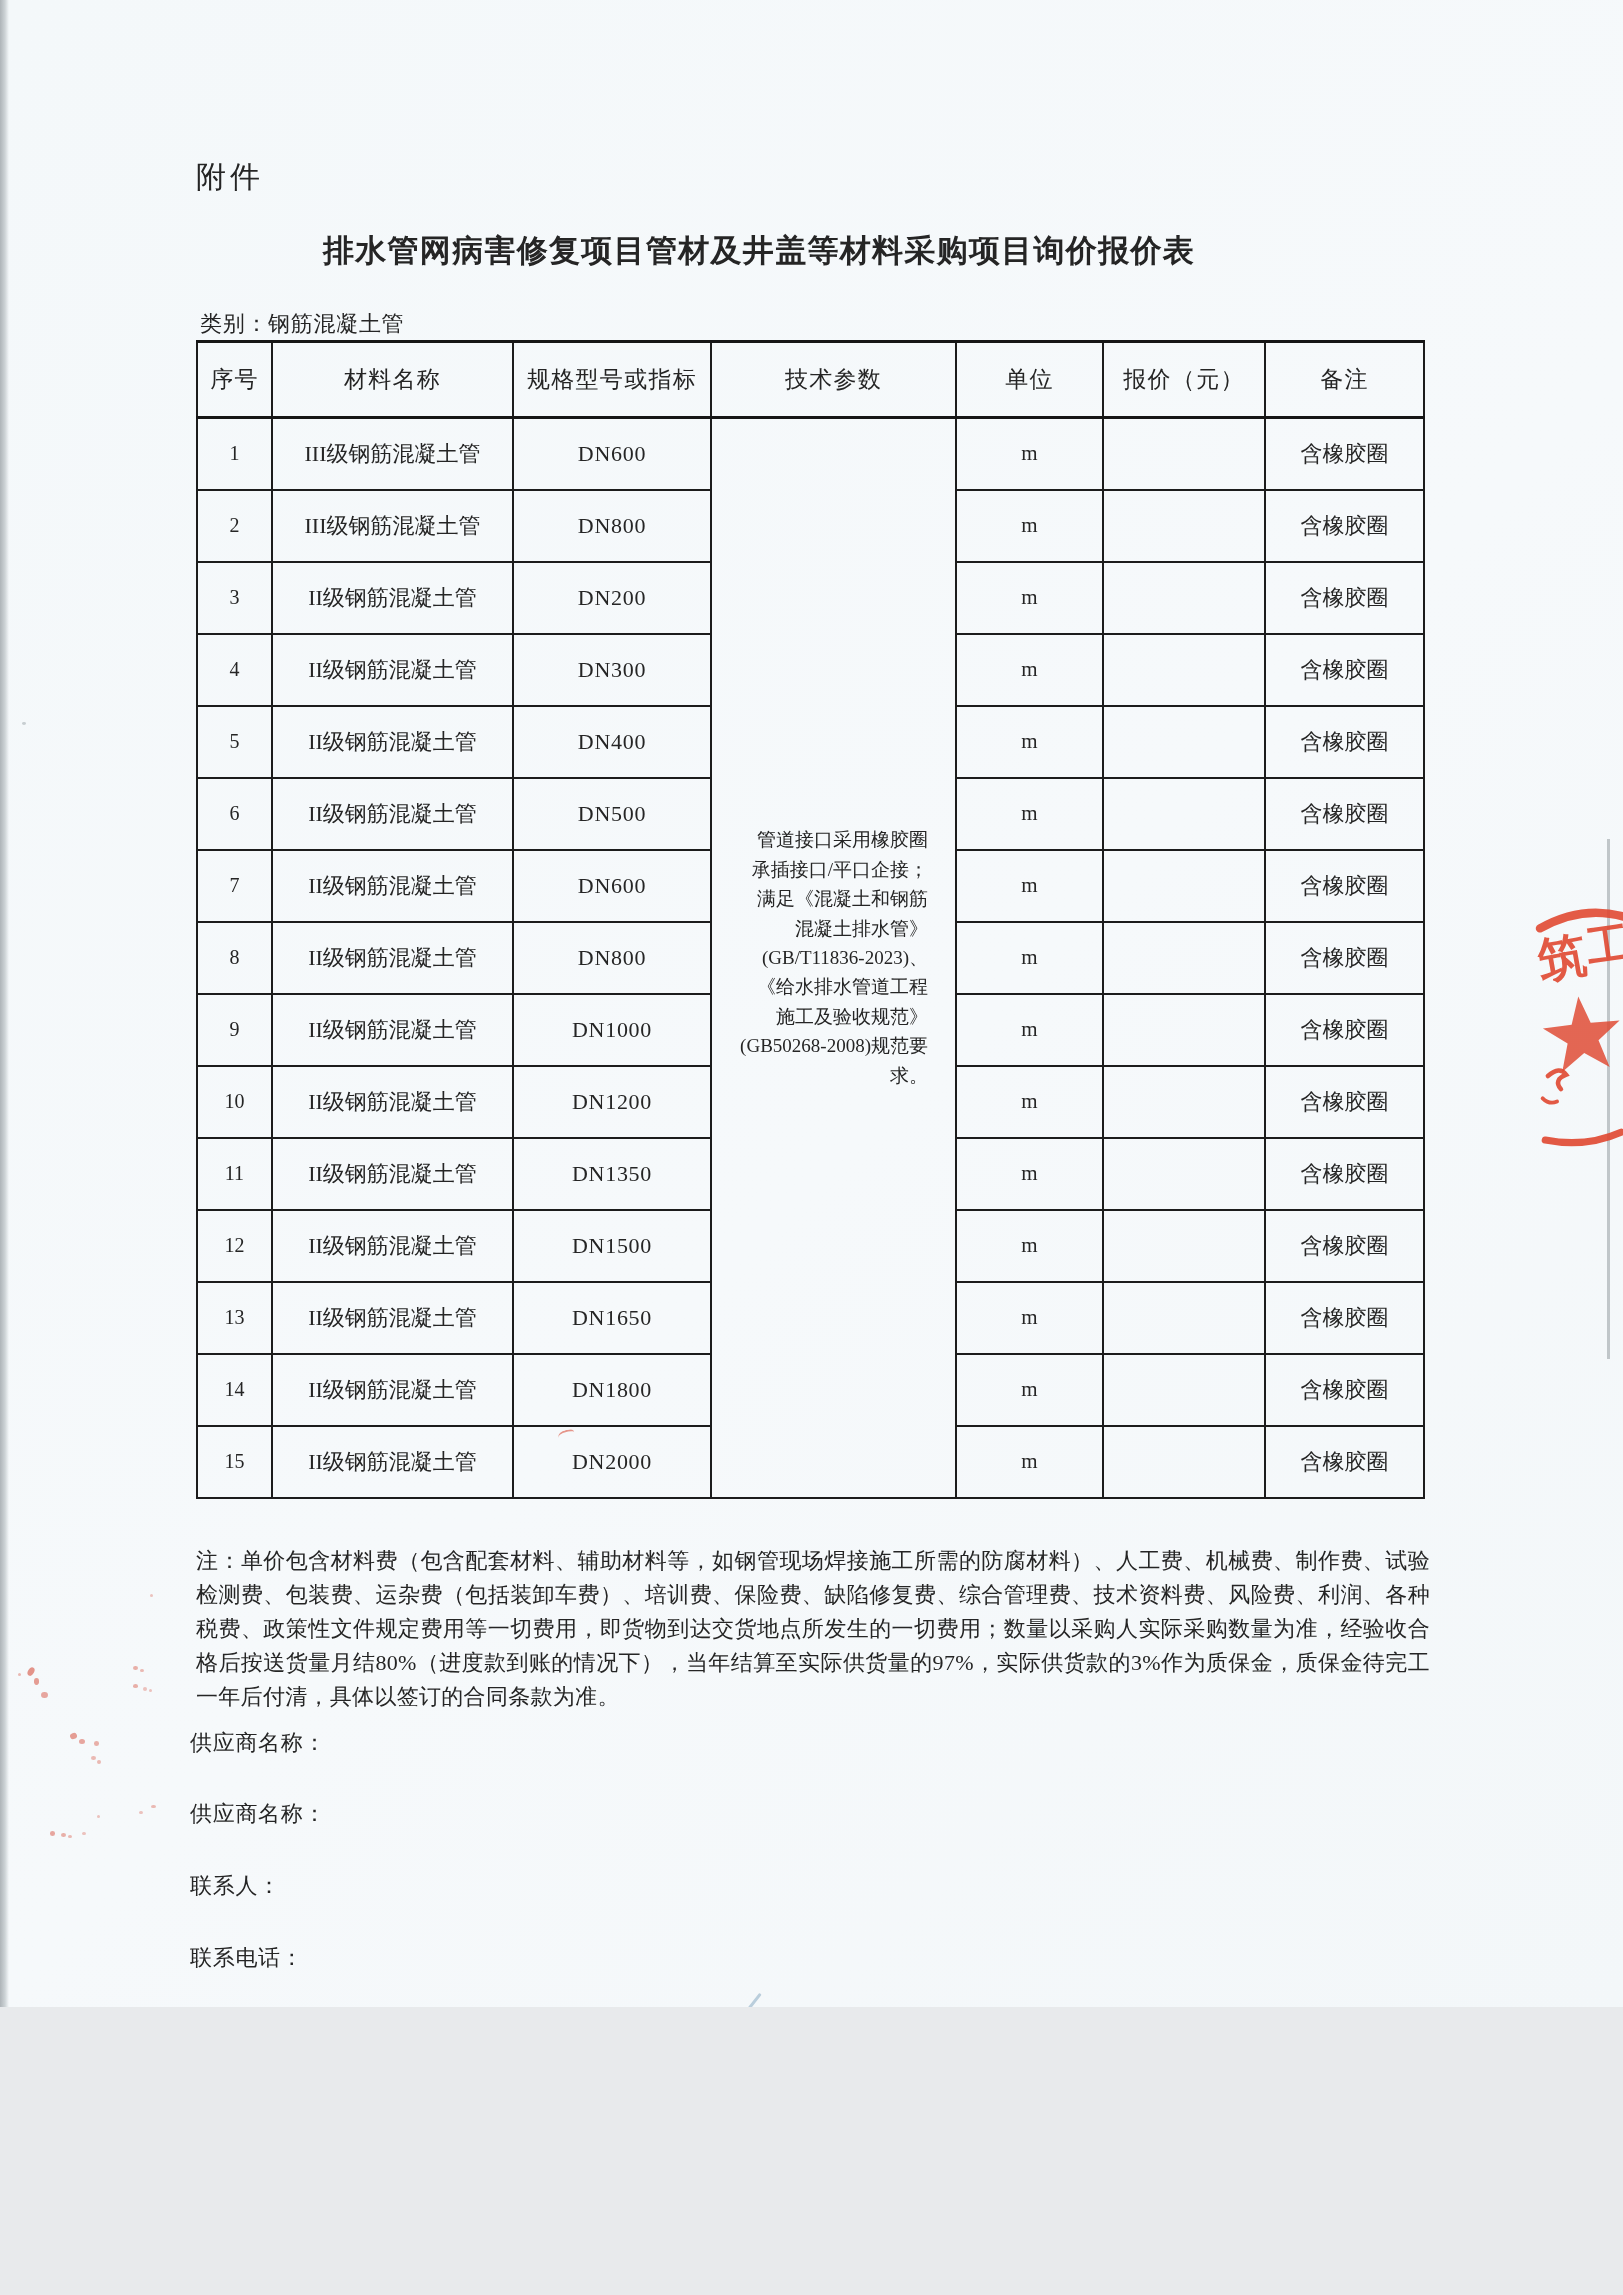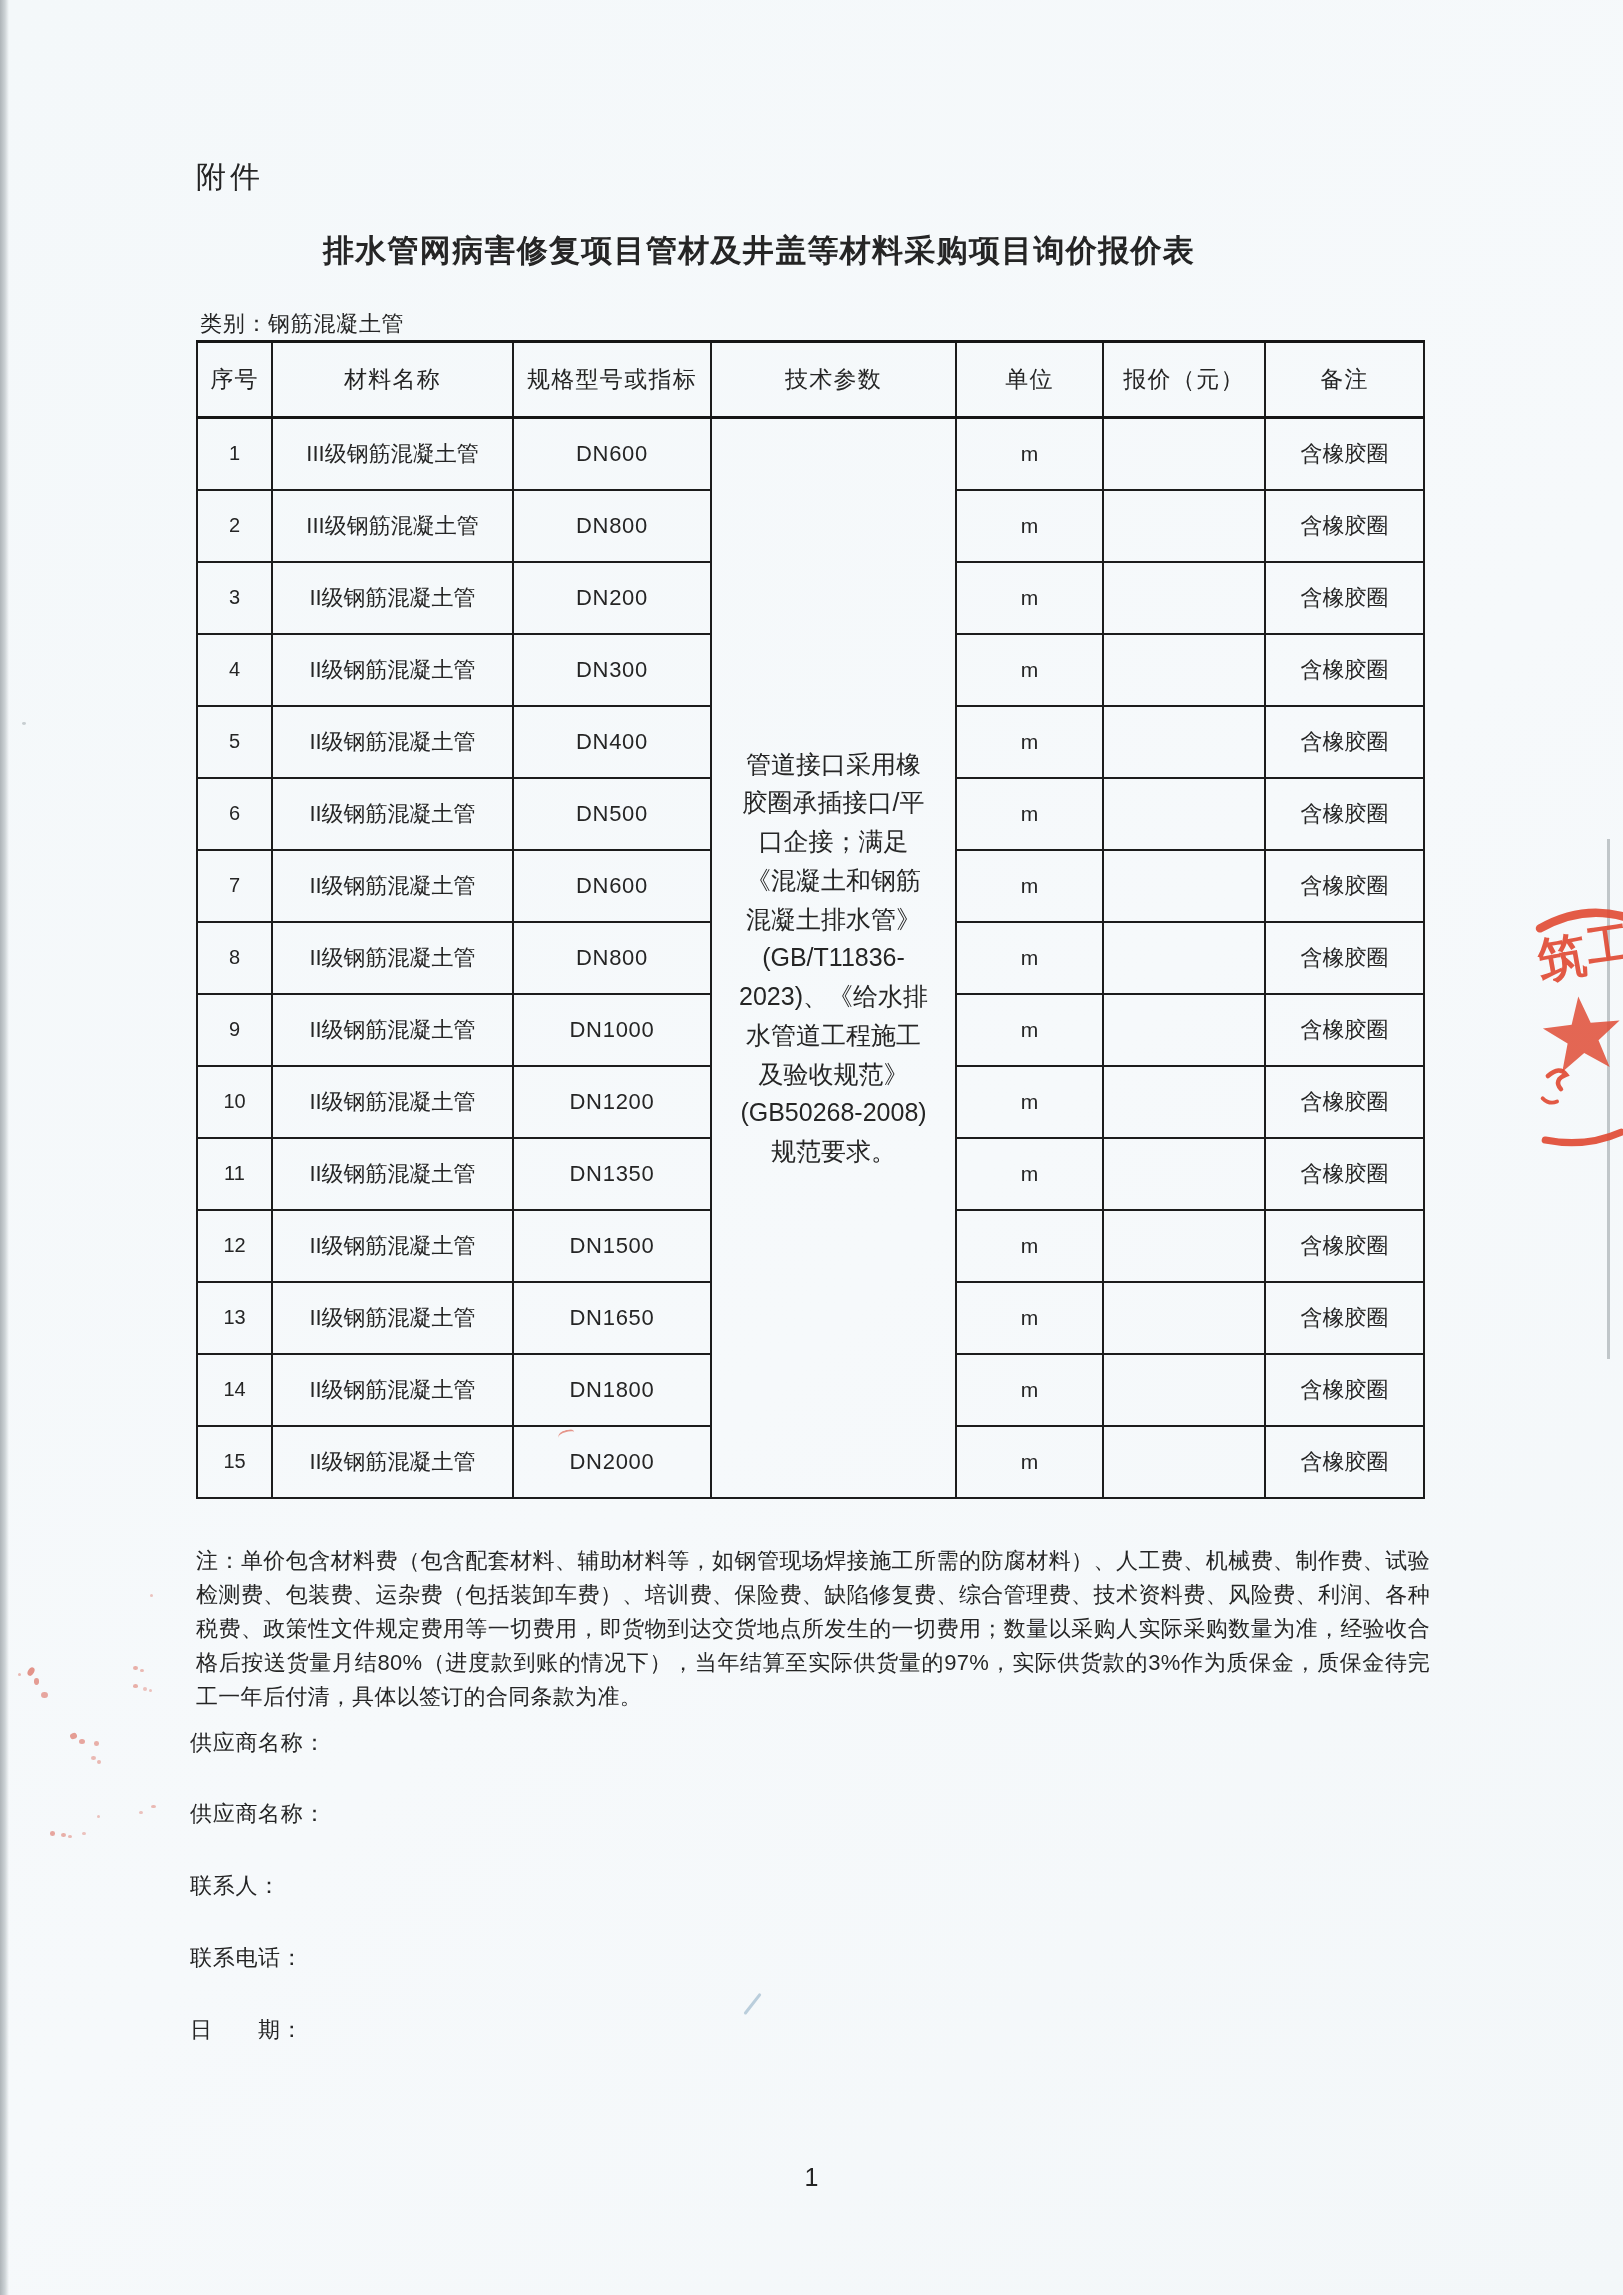--- a/index.html
+++ b/index.html
@@ -1,20 +1,20 @@
 <!DOCTYPE html>
 <html style="font-size:10.5px"><head>
 <meta charset="utf-8">
 <style>
   html,body { margin:0; padding:0; background:#e8eaec; }
   .page {
-    position:relative; width:1623px; height:2295px;
+    position:relative; width:1623px; height:2007px;
     background:linear-gradient(135deg,#f4f8fa 0%,#f6f9fb 55%,#f3f7f9 100%);
     overflow:hidden;
-    font-family:Liberation Sans, sans-serif;
+    font-family:Liberation Serif, serif;
     color:#252525;
   }
   
   .left-scan-edge { position:absolute; left:0; top:0; width:9.2px; height:2295px;
     background:linear-gradient(to right,#aeb4b8 0%,#cdd3d6 55%,rgba(240,244,246,0)); }
   .right-scan-edge { position:absolute; left:1607px; top:839px; width:2.6px; height:520px;
     background:#c0c6c9; }
 
   .attachment-label { position:absolute; left:196px; top:157px; font-size:30px; letter-spacing:3.9px; }
   .doc-title { position:absolute; left:203px; top:230px; width:1112px; text-align:center;
@@ -32,21 +32,21 @@
   .quote-table tbody td { font-size:22px; }
   .quote-table .col-no   { width:75px; }
   .quote-table .col-name { width:241px; }
   .quote-table .col-spec { width:198px; }
   .quote-table .col-tech { width:245px; }
   .quote-table .col-unit { width:147px; }
   .quote-table .col-price{ width:162px; }
   .quote-table .col-remark{ width:159px; }
   .quote-table td.cell-index { font-size:20px; }
   .quote-table td.cell-spec { letter-spacing:0.7px; }
-  .quote-table td.cell-tech { font-size:25px; line-height:1.55; padding:0 27px; text-align:center; }
+  .quote-table td.cell-tech { font-size:19px; line-height:1.55; padding:0 27px; text-align:right; }
   .quote-table td.cell-unit { font-size:21px; }
 
   .note-block { position:absolute; left:196px; top:1544px; width:1234px;
     font-size:22px; line-height:34px; text-align:justify; letter-spacing:0.3px; }
 
   .footer-field { position:absolute; left:190px; font-size:22px; letter-spacing:0.7px; }
   .ff-0 { top:1728px; } .ff-1 { top:1799px; } .ff-2 { top:1871px; }
   .ff-3 { top:1943px; } .ff-4 { top:2015px; }
 
   .page-number { position:absolute; left:0; top:2163px; width:1623px; text-align:center; font-size:25px; }

